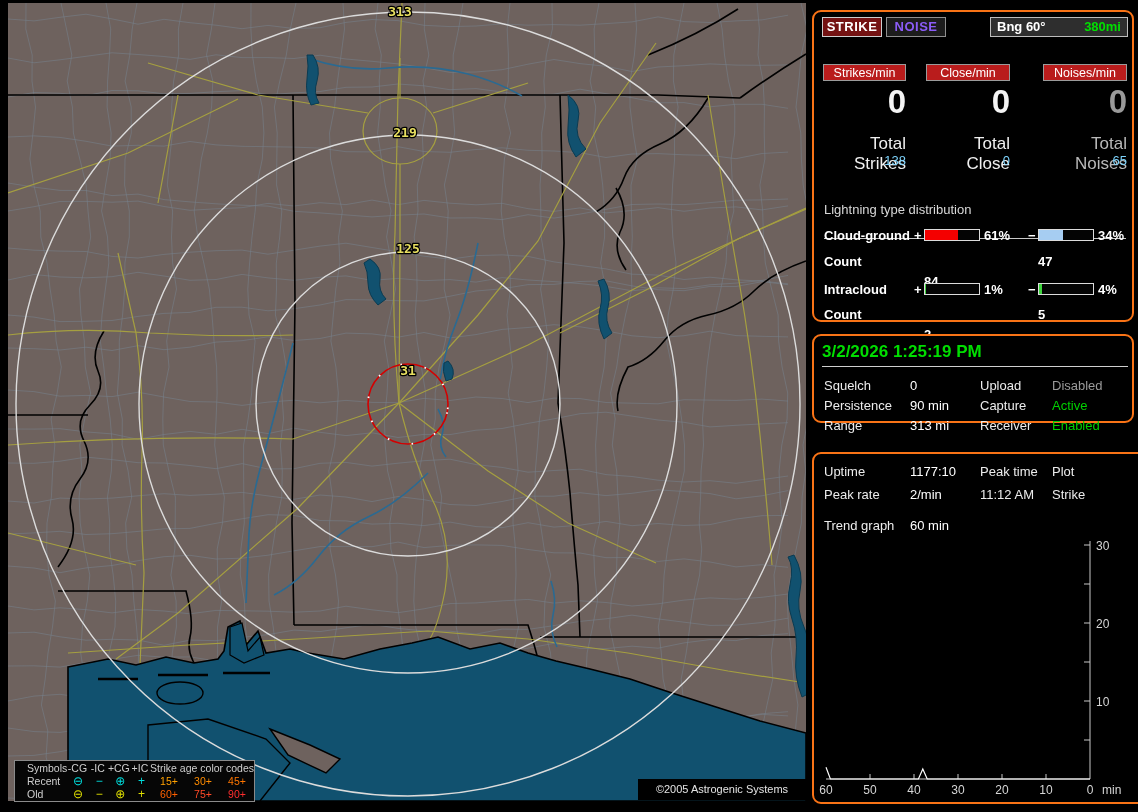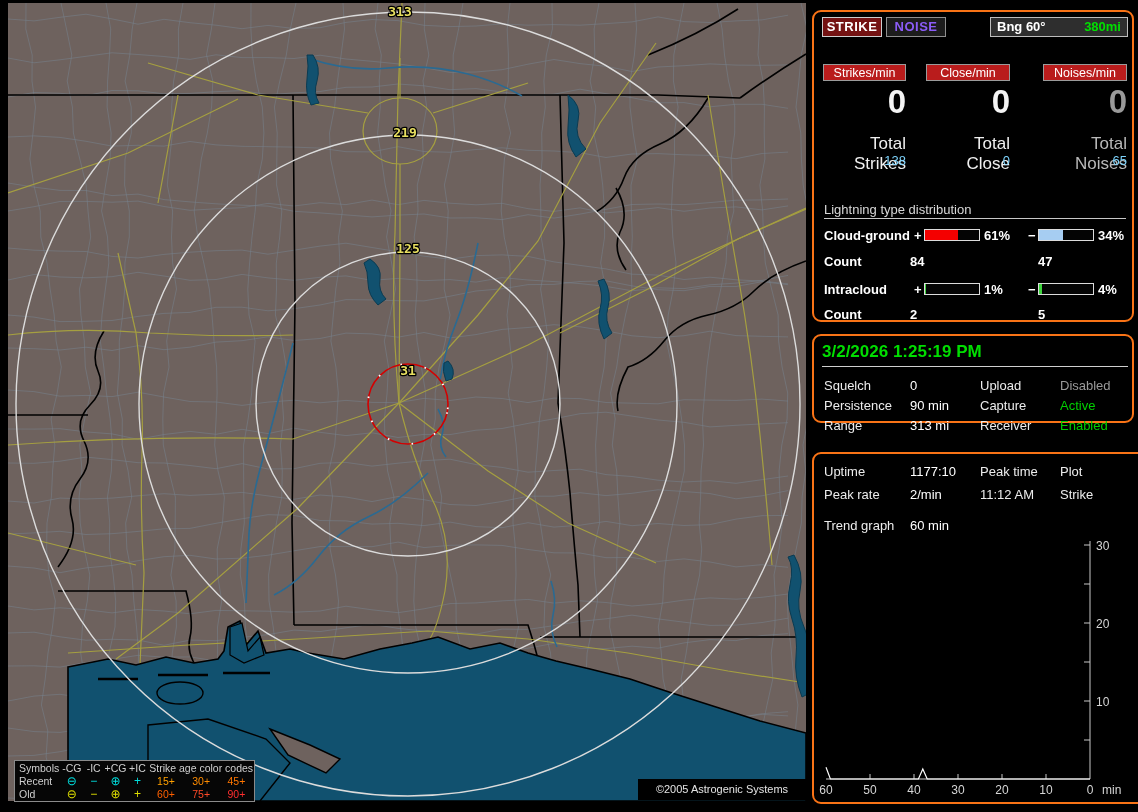--- a/index.html
+++ b/index.html
@@ -7,21 +7,21 @@
               font-family:"Liberation Sans", sans-serif; }
   #stage { position:relative; width:1138px; height:812px; background:#000; }
 
   
   #map-wrap { position:absolute; left:8px; top:3px; width:798px; height:798px; background:#6e625e; }
   #map-svg { position:absolute; left:0; top:0; }
 
   
   #legend { position:absolute; left:6px; top:757px; width:241px; height:42px;
             background:#060606; border:1px solid #8a8a8a; font-size:10.5px; color:#cfcfcf;
-            padding:1px 0 0 4px; line-height:13px; }
+            padding:1px 0 0 12px; line-height:13px; }
   .lg-row { display:flex; white-space:nowrap; }
   .lg-c0 { width:44px; }
   .lg-c  { width:23px; text-align:center; }
   .lg-age { width:37px; text-align:center; }
   .lg-age-title { width:111px; text-align:center; }
   .sym { font-size:12px; line-height:12px; }
 
   
   #copyright { position:absolute; left:630px; top:776px; width:168px; height:21px;
                background:#000; color:#e4e4e4; font-size:11px; text-align:center;
@@ -49,43 +49,43 @@
           text-align:right; line-height:36px; }
   .tot-label { position:absolute; top:122px; font-size:17px; color:#f0f0f0; text-align:right; }
   .tot-value { position:absolute; top:141px; font-size:13px; color:#7dd3fc; text-align:right; }
   .col1 { left:9px;   width:83px; }
   .col2 { left:112px; width:84px; }
   .col3 { left:229px; width:84px; }
   .dim  { color:#9a9a9a !important; }
   .dim2 { color:#b9b9b9 !important; }
 
   #dist-title { position:absolute; left:10px; top:190px; width:302px; font-size:13px;
-                color:#d8d8d8; padding-bottom:1px; border-bottom:1px solid #c8c8c8; }
+                color:#d8d8d8; padding-bottom:21px; border-bottom:1px solid #c8c8c8; }
   .d-row { position:absolute; left:0; width:322px; height:14px; font-size:13px; color:#fff; }
   .d-name  { position:absolute; left:10px; font-weight:bold; }
   .d-sign1 { position:absolute; left:100px; font-weight:bold; }
   .d-sign2 { position:absolute; left:214px; font-weight:bold; }
   .d-bar   { position:absolute; top:1px; width:56px; height:12px; background:#040404;
              border:1px solid #dcdcdc; }
   .d-bar1  { left:110px; }
   .d-bar2  { left:224px; }
   .d-fill  { height:100%; }
   .d-pct1  { position:absolute; left:170px; font-weight:bold; }
   .d-pct2  { position:absolute; left:284px; font-weight:bold; }
   .c-label { position:absolute; left:10px; font-weight:bold;text-align:right; }
-  .c-v1    { position:absolute; left:96px; font-weight:bold; }
+  .c-v1    { position:absolute; left:110px; font-weight:bold;margin-top:20px; }
   .c-v2    { position:absolute; left:224px; font-weight:bold; }
 
   #datetime { position:absolute; left:8px; top:6px; width:306px; font-size:17px; font-weight:bold;
               color:#00dd00; padding-bottom:4px; border-bottom:1px solid #cfcfcf; }
   .s-row { position:absolute; width:322px; font-size:13px; color:#ececec; }
   .s-l1 { position:absolute; left:10px;  }
   .s-v1 { position:absolute; left:96px;  color:#fff; }
   .s-l2 { position:absolute; left:166px; }
-  .s-v2 { position:absolute; left:246px; }
+  .s-v2 { position:absolute; left:238px; }
   .val-green { color:#00d000 !important; }
   .val-gray  { color:#9a9a9a !important; }
 
   #trend-svg text { font-size:12px; fill:#d6d6d6; font-family:"Liberation Sans",sans-serif; }
 </style>
 </head>
 <body>
 
 <div id="stage">
 

